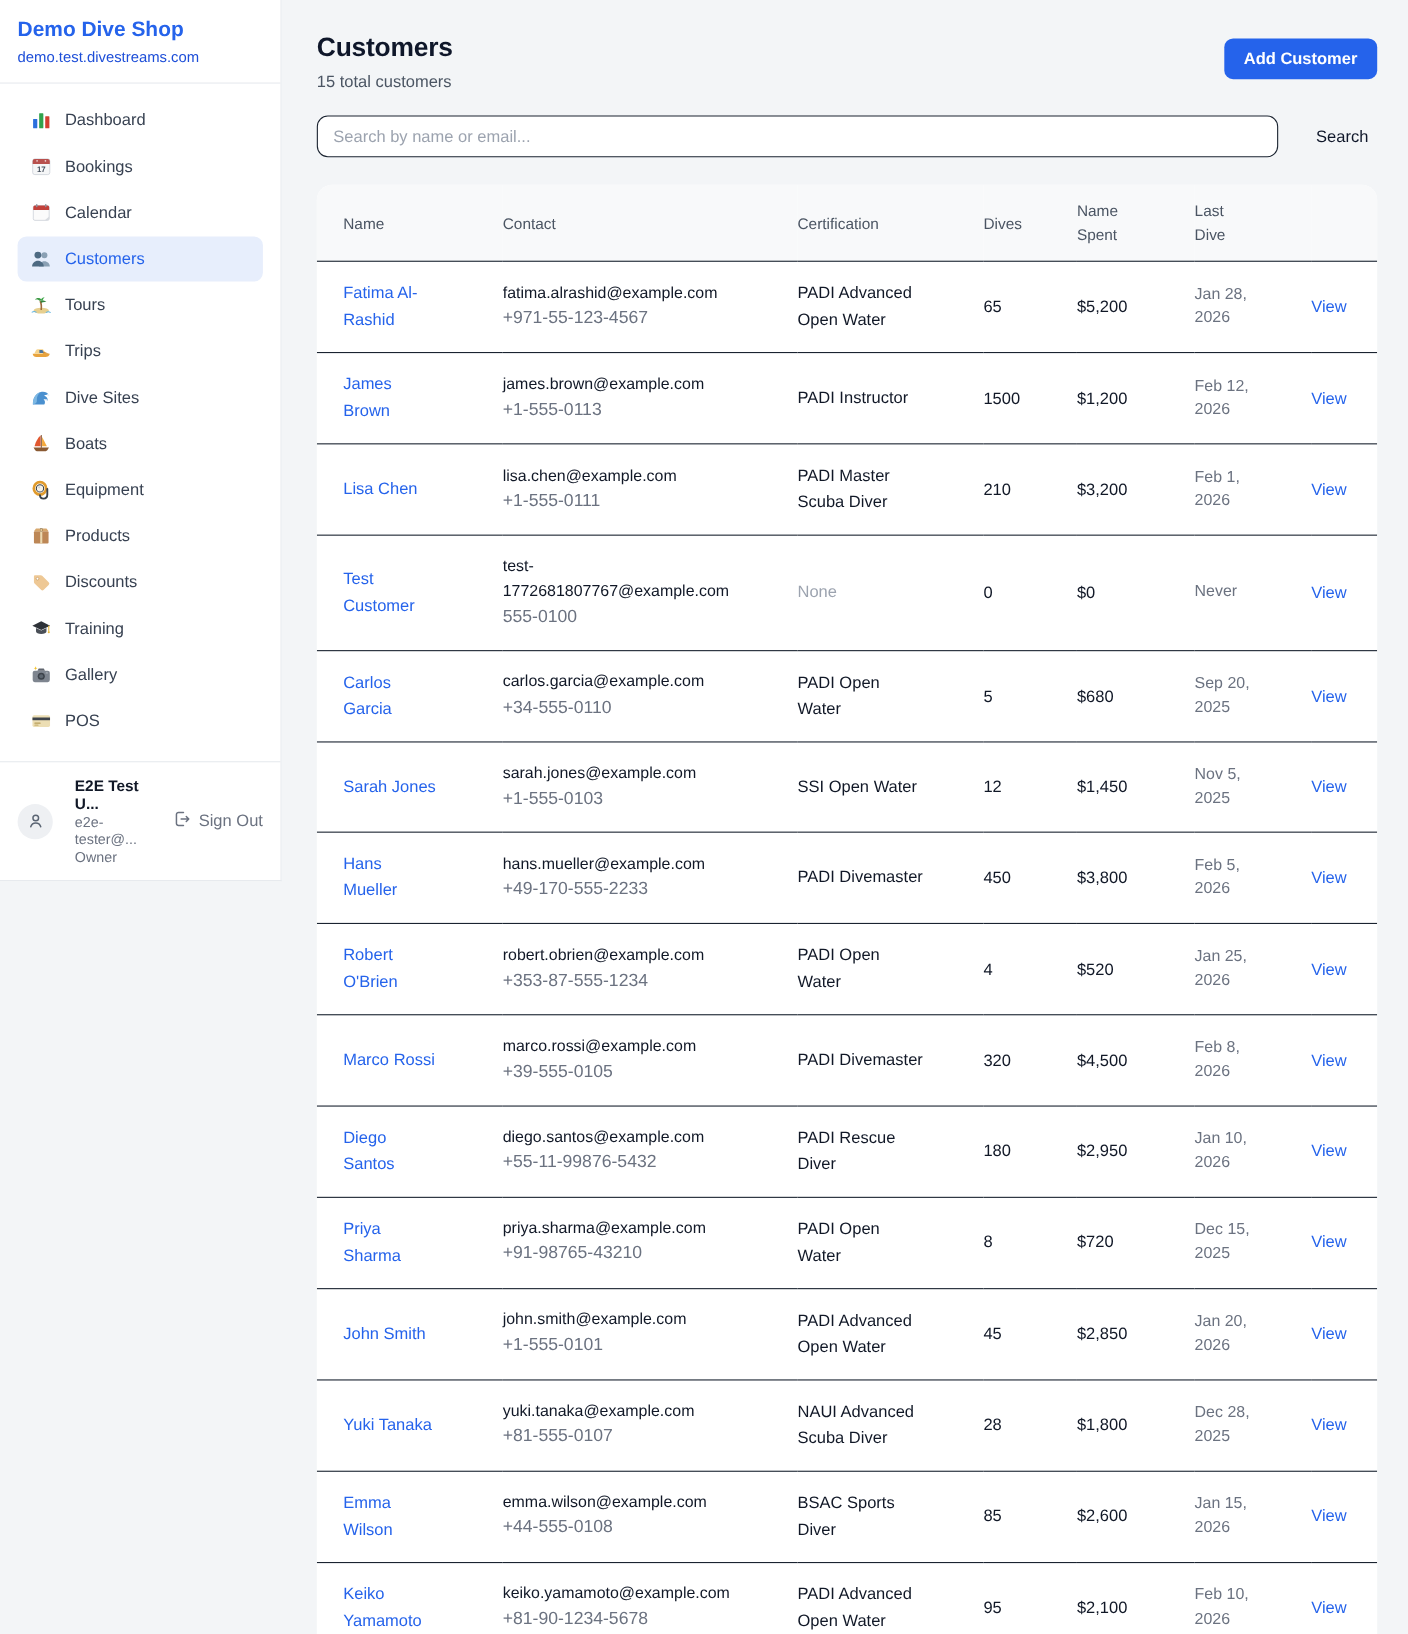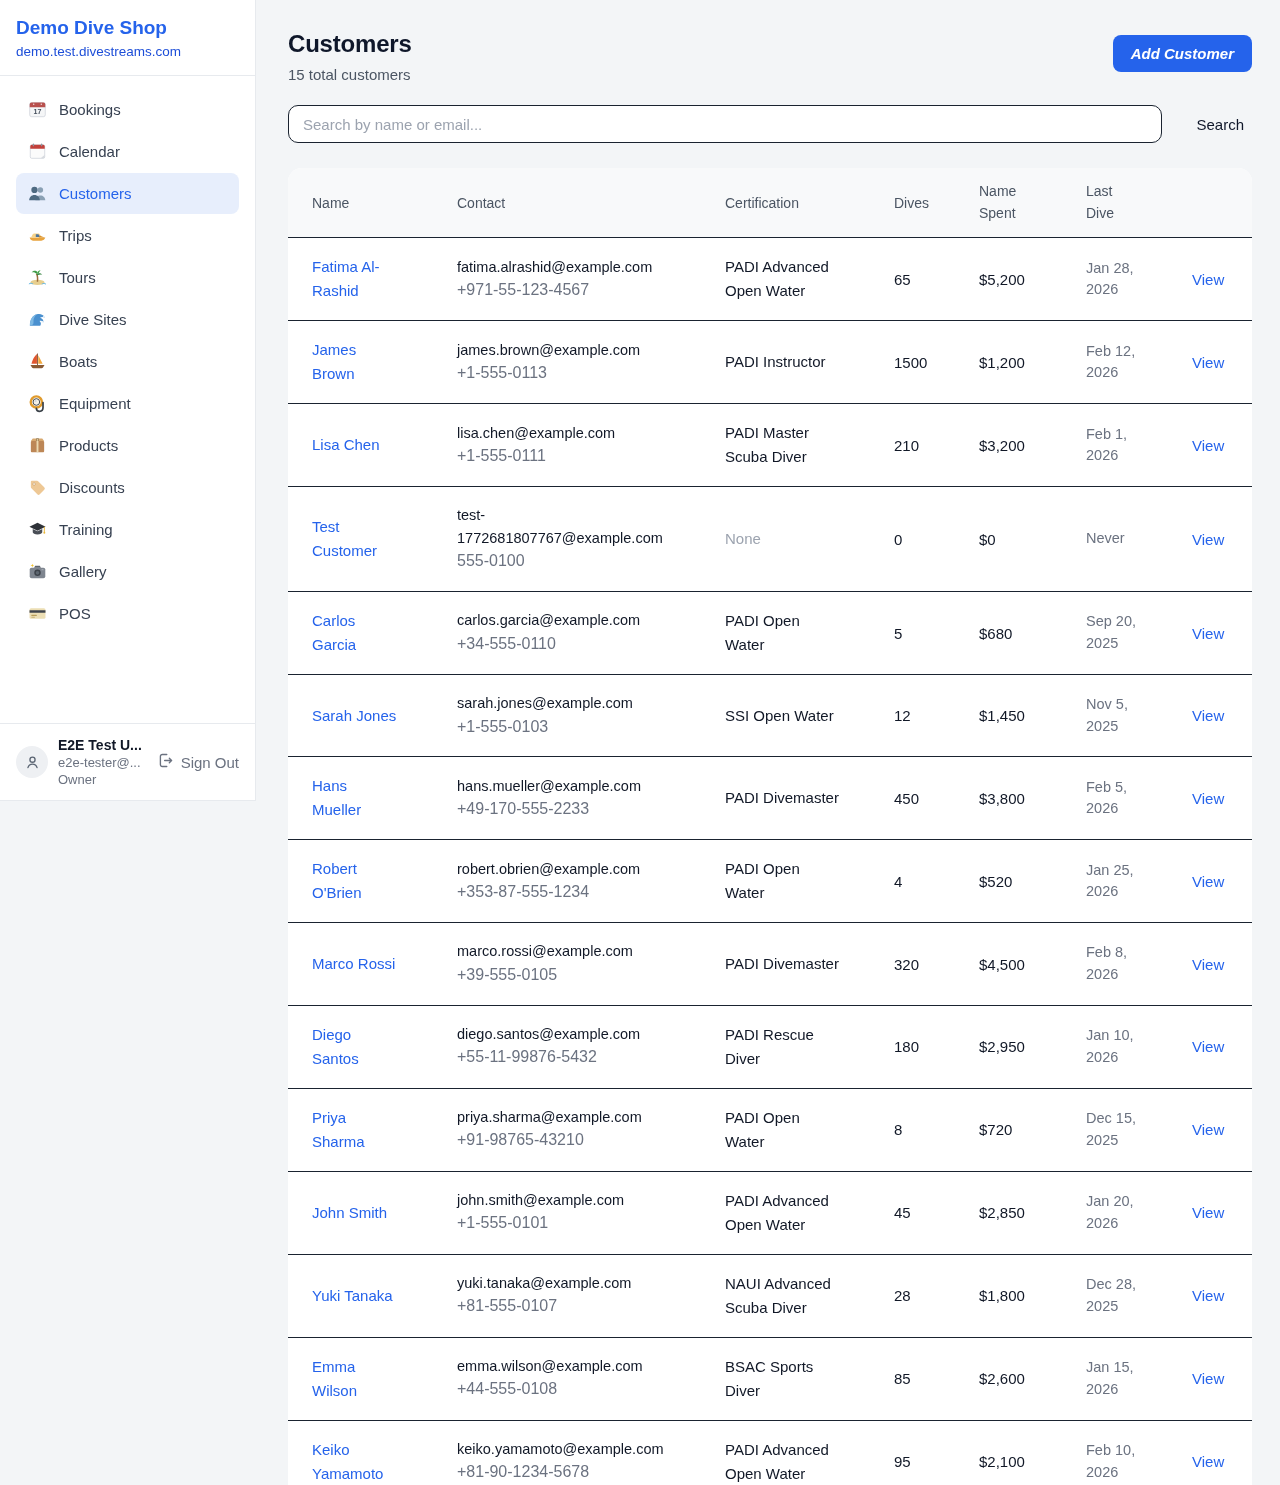--- a/index.html
+++ b/index.html
@@ -27,42 +27,42 @@
   .nav-item {
     display:flex; align-items:center; gap:12px;
     padding:11px 12px; border-radius:8px;
     font-size:15px; color:#374151; cursor:pointer; margin-bottom:1px;
   }
   .nav-item.active { background:var(--active-bg,#e7eefc); color:var(--accent,#2563eb); font-weight:500; }
   .nav-icon { width:19px; height:19px; display:inline-flex; flex:none; }
   .nav-icon svg { width:100%; height:100%; }
   .side-foot {
     border-top:1px solid #e7eaee; padding:13px 16px;
-    display:flex; align-items:center; gap:10px;
+    display:flex; align-items:center; gap:20px;
   }
   .avatar {
     width:32px; height:32px; border-radius:50%; background:#eef0f3;
     display:flex; align-items:center; justify-content:center; flex:none;
   }
   .avatar svg { width:19px; height:19px; }
   .user-col { flex:1; min-width:0; }
   .user-name { font-size:14px; font-weight:700; color:#111827; }
   .user-email { font-size:13px; color:#6b7280; margin-top:2px; }
   .user-role { font-size:13px; color:#6b7280; margin-top:2px; }
   .signout { display:flex; align-items:center; gap:7px; color:#6b7280; font-size:15px; cursor:pointer; white-space:nowrap; }
   .signout svg { width:17px; height:17px; }
   
   main { margin-left:256px; padding:30px 28px 28px 32px; }
   .page-head { display:flex; justify-content:space-between; align-items:flex-start; }
   h1.page-title { font-size:24px; font-weight:700; color:#0f172a; letter-spacing:-0.2px; }
   .page-sub { font-size:15px; color:#4b5563; margin-top:8px; }
   .add-btn {
     background:var(--accent,#2563eb); color:#fff; border:none; cursor:pointer;
     font-size:15px; font-weight:600; font-family:inherit;
-    padding:10px 18px; border-radius:8px; margin-top:5px;font-style:italic;
+    padding:10px 18px; border-radius:8px; margin-top:5px;
   }
   .search-row { display:flex; align-items:center; gap:26px; margin-top:22px; }
   .search-input {
     flex:1; height:38px; background:#fff;
     border:1px solid #1a2330; border-radius:10px;
     padding:16px 14px; font-size:15px; color:#111827; font-family:inherit;
   }
   .search-input::placeholder { color:#9ca3af; }
   .search-btn { background:none; border:none; cursor:pointer; font-family:Liberation Sans, sans-serif; font-size:15px; font-weight:500; color:#0f172a; padding:4px 8px; }
   
@@ -93,20 +93,30 @@
 </style>
 </head>
 <body>
 
 <aside class="sidebar">
   <div class="side-head">
     <div class="shop-name">Demo Dive Shop</div>
     <div class="shop-domain">demo.test.divestreams.com</div>
   </div>
   <nav class="side-nav">
+  <div class="nav-item">
+    <span class="nav-icon">
+          <svg viewBox="0 0 20 20">
+            <rect x="2.2" y="8.5" width="4" height="9" rx=".5" fill="#2c6fdd"></rect>
+            <rect x="8" y="3" width="4" height="14.5" rx=".5" fill="#31a24c"></rect>
+            <rect x="13.8" y="6" width="4" height="11.5" rx=".5" fill="#d23f31"></rect>
+          </svg>
+        </span>
+    <span class="nav-label">Dashboard</span>
+  </div>
 
   <div class="nav-item">
     <span class="nav-icon">
           <svg viewBox="0 0 20 20">
             <rect x="1.8" y="2.6" width="16.4" height="15" rx="2" fill="#f5f6f7" stroke="#c7ccd4" stroke-width=".7"></rect>
             <path d="M1.8 4.6a2 2 0 0 1 2-2h12.4a2 2 0 0 1 2 2v2.9H1.8z" fill="#b8504d"></path>
             <text x="10" y="14.8" font-size="7.5" font-weight="700" fill="#46505e" text-anchor="middle">17</text>
             <circle cx="6" cy="4.4" r=".8" fill="#eed7d7"></circle>
             <circle cx="14" cy="4.4" r=".8" fill="#eed7d7"></circle>
           </svg>
@@ -130,46 +140,46 @@
   <div class="nav-item active">
     <span class="nav-icon">
           <svg viewBox="0 0 20 20">
             <circle cx="13" cy="6.4" r="2.9" fill="#8aa0b4"></circle>
             <path d="M7.8 17.2c0-3 2.3-5.2 5.2-5.2s5.2 2.2 5.2 5.2z" fill="#8aa0b4"></path>
             <circle cx="6.8" cy="6.2" r="3.3" fill="#4e6a82"></circle>
             <path d="M1.2 17.2c0-3.3 2.5-5.6 5.6-5.6s5.6 2.3 5.6 5.6z" fill="#4e6a82"></path>
           </svg>
         </span>
     <span class="nav-label">Customers</span>
-  </div>
-
-  <div class="nav-item">
-    <span class="nav-icon">
-          <svg viewBox="0 0 20 20">
-            <path d="M1.8 12.2h16.4c-.6 2-2 3.2-4.2 3.2H5.2c-1.8 0-3-1.2-3.4-3.2z" fill="#e8a33d"></path>
-            <path d="M3.2 12.2 5 8.8c.3-.6.9-1 1.6-1h5l3.2 4.4z" fill="#f6d38b"></path>
-            <path d="M8.2 8.6h2.8l2 2.9H8.2z" fill="#4d749c"></path>
-            <path d="M12.6 10.2l5 2h-6.4z" fill="#d98f2b"></path>
-          </svg>
-        </span>
-    <span class="nav-label">Trips</span>
   </div>
 
   <div class="nav-item">
     <span class="nav-icon">
           <svg viewBox="0 0 20 20">
             <ellipse cx="10" cy="15.2" rx="7.4" ry="2.8" fill="#e7cf8f"></ellipse>
             <path d="M9.2 14.6c.3-3.6.2-6.2-1-8.3l1.6-.5c1.1 2.3 1.3 5.3.9 8.8z" fill="#9c6b3c"></path>
             <path d="M9 6.2C7.6 4.6 5.6 4 3.8 4.8c1.5-2.2 4.6-2.4 6.2-.4z" fill="#3f9b47"></path>
             <path d="M9.4 5.8c.3-2 1.8-3.4 3.9-3.4-1 .8-1.7 2-1.9 3.4z" fill="#47ab50"></path>
             <path d="M9.4 6c1.9-1 4.2-.6 5.6 1-1.9-.3-3.9 0-5.3.8z" fill="#358540"></path>
             <path d="M1.3 16.6c1.2-.8 2.6-.8 3.8 0M14.8 16.8c1.2-.8 2.6-.8 3.8 0" stroke="#64b5e0" stroke-width="1" fill="none" stroke-linecap="round"></path>
           </svg>
         </span>
     <span class="nav-label">Tours</span>
+  </div>
+
+  <div class="nav-item">
+    <span class="nav-icon">
+          <svg viewBox="0 0 20 20">
+            <path d="M1.8 12.2h16.4c-.6 2-2 3.2-4.2 3.2H5.2c-1.8 0-3-1.2-3.4-3.2z" fill="#e8a33d"></path>
+            <path d="M3.2 12.2 5 8.8c.3-.6.9-1 1.6-1h5l3.2 4.4z" fill="#f6d38b"></path>
+            <path d="M8.2 8.6h2.8l2 2.9H8.2z" fill="#4d749c"></path>
+            <path d="M12.6 10.2l5 2h-6.4z" fill="#d98f2b"></path>
+          </svg>
+        </span>
+    <span class="nav-label">Trips</span>
   </div>
 
   <div class="nav-item">
     <span class="nav-icon">
           <svg viewBox="0 0 20 20">
             <path d="M2 16.5c0-6 2.6-10.6 7.4-11.9 3.6-1 7 .5 8.3 3.4-1.6-1-3.6-1-5 .2 2.6.6 3.9 2.6 3.4 4.9-.9-1.3-2.3-1.9-3.9-1.6 1.6 1.5 1.8 3.4.7 5z" fill="#4a90cf"></path>
             <path d="M2 16.5c0-6 2.6-10.6 7.4-11.9-2.6 2-3.9 4.9-3.6 8.2.2 1.8-.9 3.2-3.8 3.7z" fill="#7db8e3"></path>
             <circle cx="16.6" cy="7.2" r="1" fill="#e9f3fb"></circle>
             <circle cx="15" cy="12.4" r=".9" fill="#e9f3fb"></circle>
           </svg>

